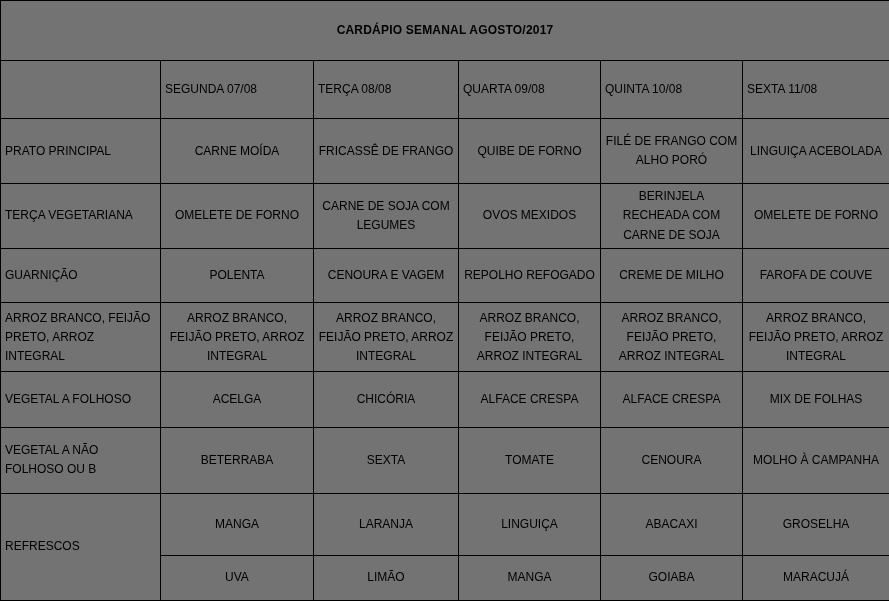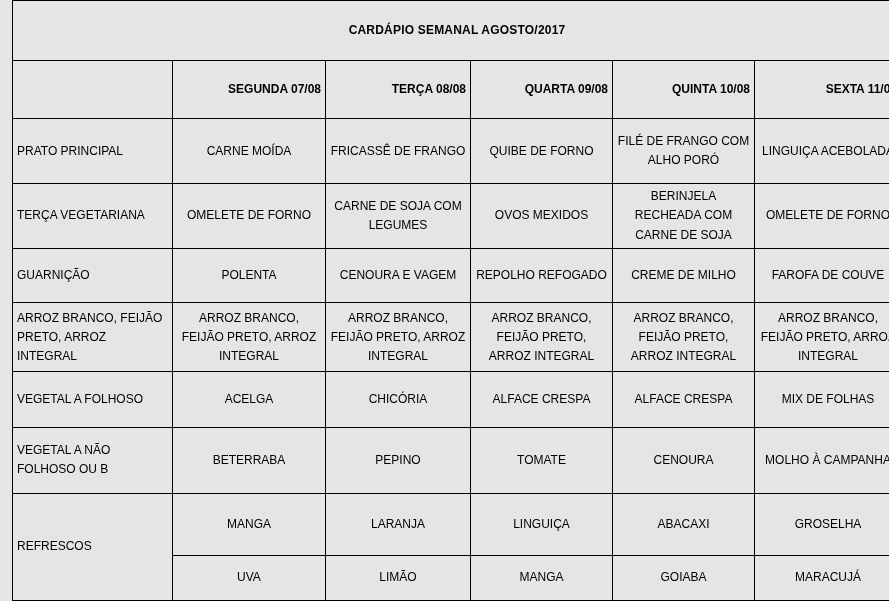--- a/index.html
+++ b/index.html
@@ -5,23 +5,22 @@
   html, body {
     margin: 0;
     padding: 0;
     background: #ffffff;
     font-family: "Liberation Sans", sans-serif;
     color: #000000;
   }
   .sheet {
     width: 889px;
     height: 601px;
-    background: #e5e5e5;
+    background: #737373;
     box-sizing: border-box;
-    padding-left: 12px;
   }
   table.menu {
     border-collapse: collapse;
     width: 889px;
     height: 601px;
     table-layout: fixed;
   }
   table.menu td {
     border: 1px solid #000000;
     vertical-align: middle;
@@ -31,22 +30,22 @@
     overflow: hidden;
     box-sizing: border-box;
   }
   td.title {
     font-weight: bold;
     text-align: center;
     font-size: 13px;
     letter-spacing: 0.2px;
   }
   td.day {
-    font-weight: bold;
-    text-align: right;
+    font-weight: normal;
+    text-align: left;
   }
   td.label {
     font-weight: normal;
     text-align: left;
     padding-left: 6px;
     padding-right: 6px;
   }
   td.cell {
     text-align: center;
     font-weight: normal;
@@ -113,21 +112,21 @@
         <td class="label">VEGETAL A FOLHOSO</td>
         <td class="cell">ACELGA</td>
         <td class="cell">CHICÓRIA</td>
         <td class="cell">ALFACE CRESPA</td>
         <td class="cell">ALFACE CRESPA</td>
         <td class="cell">MIX DE FOLHAS</td>
       </tr>
       <tr style="height:64px">
         <td class="label">VEGETAL A NÃO FOLHOSO OU B</td>
         <td class="cell">BETERRABA</td>
-        <td class="cell">PEPINO</td>
+        <td class="cell">SEXTA</td>
         <td class="cell">TOMATE</td>
         <td class="cell">CENOURA</td>
         <td class="cell">MOLHO À CAMPANHA</td>
       </tr>
       <tr style="height:60px">
         <td class="label" rowspan="2">REFRESCOS</td>
         <td class="cell">MANGA</td>
         <td class="cell">LARANJA</td>
         <td class="cell">LINGUIÇA</td>
         <td class="cell">ABACAXI</td>

